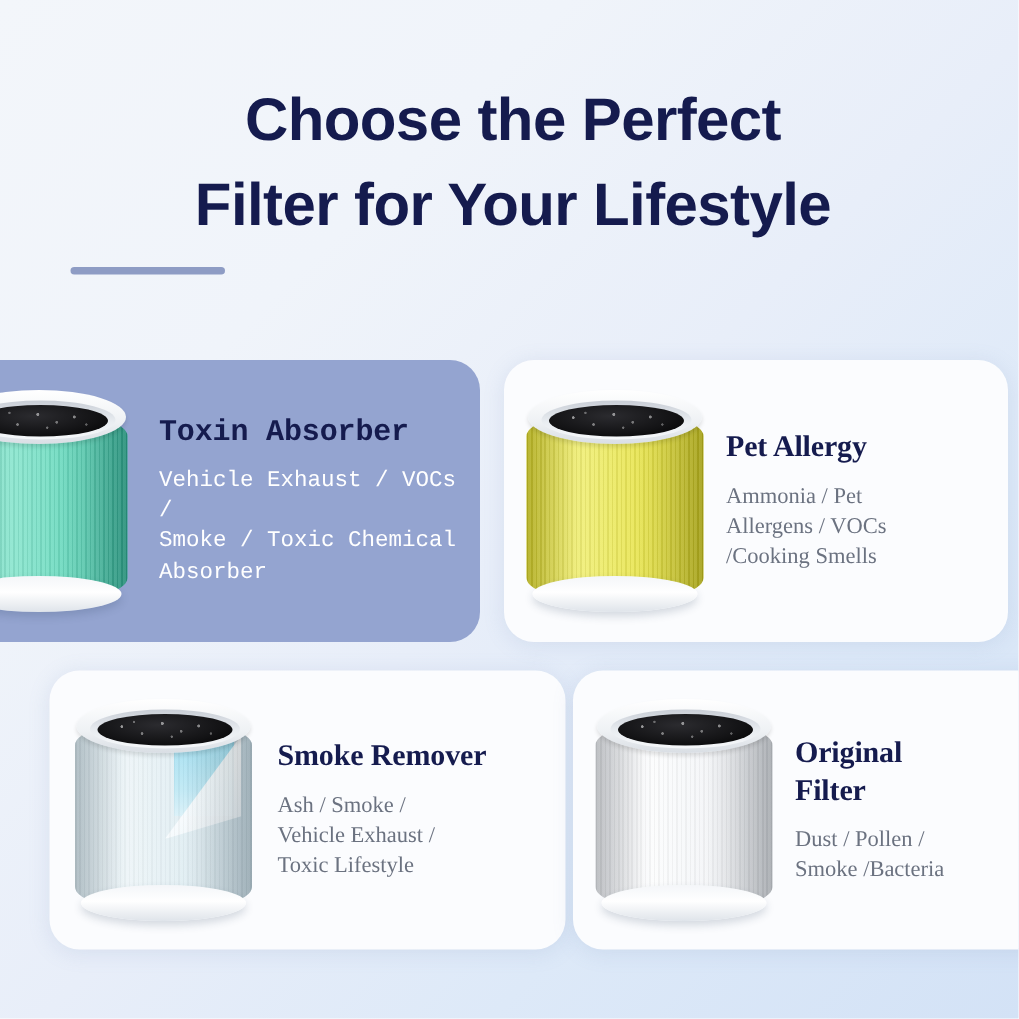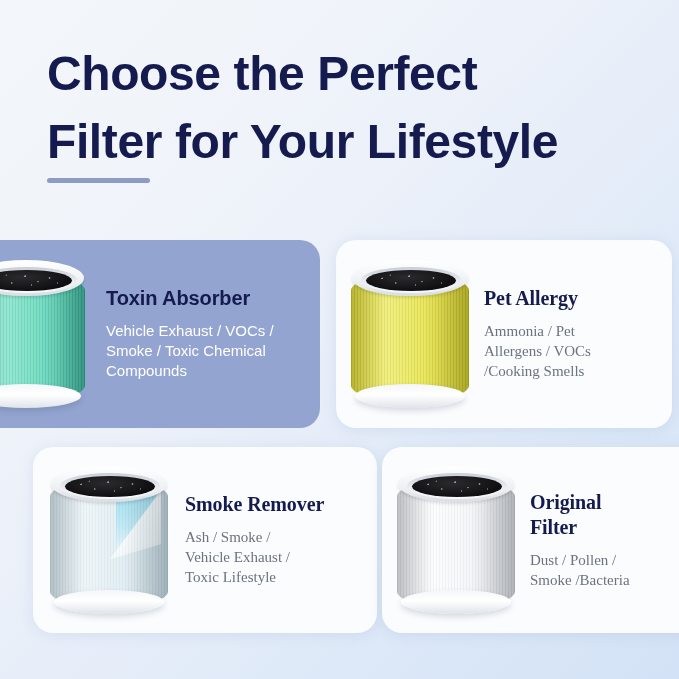--- a/index.html
+++ b/index.html
@@ -27,27 +27,28 @@
   }
 
   
   .header {
     position: absolute;
     left: 47px;
     top: 40px;
     width: 590px;
   }
   .title {
-    margin: 0;
-    font-size: 48px;
+    margin: 12px;
+    font-size: 40px;
     font-weight: bold;
     line-height: 1.42;
     letter-spacing: -0.4px;
     color: #151b4e;
     white-space: pre-line;
+    text-align: center;
   }
   .divider {
     position: absolute;
     left: 0;
     top: 138px;
     width: 103px;
     height: 5px;
     border-radius: 3px;
     background: #8e9cc4;
   }
@@ -106,21 +107,21 @@
   .card-1 .card-media { width: 160px; height: 188px; }
   .card-2 .card-media { width: 148px; height: 188px; }
   .card-3 .card-media { width: 152px; height: 186px; }
   .card-4 .card-media { width: 148px; height: 186px; }
 
   .card-text {
     flex: 1 1 auto;
     min-width: 0;
     padding-right: 10px;
   }
-  .card-1 .card-text { padding-right: 3px; }
+  .card-1 .card-text { padding-right: 3px; font-family: Liberation Mono, monospace; }
 
   .card-title {
     margin: 0 0 9px 0;
     font-size: 20px;
     font-weight: bold;
     line-height: 1.28;
     letter-spacing: -0.1px;
     color: #151b4e;
     white-space: pre-line;
   }
@@ -278,21 +279,21 @@
           <div class="core">
             <div class="core-specks"></div>
           </div>
         </div>
       </div>
     </div>
     <div class="card-text">
       <p class="card-title">Toxin Absorber</p>
       <p class="card-desc">Vehicle Exhaust / VOCs /
 Smoke / Toxic Chemical
-Compounds</p>
+Absorber</p>
     </div>
   </div>
 
   <div class="card card-2 card-plain">
     <div class="card-media">
       <div class="filter f-yellow">
         <div class="filter-body">
           <div class="body-shade"></div>
           <div class="pleats"></div>
         </div>

